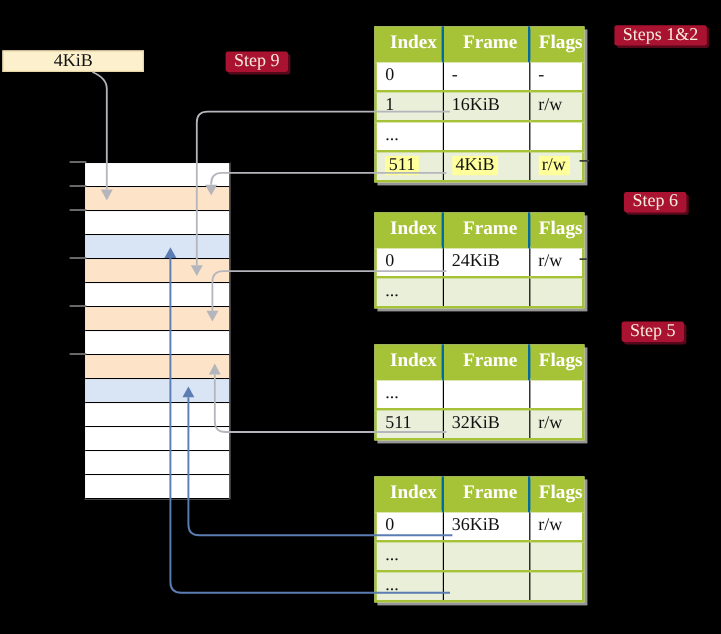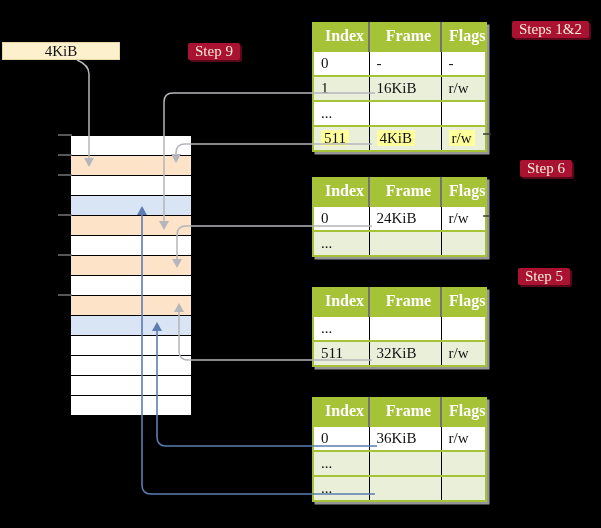--- a/index.html
+++ b/index.html
@@ -19,21 +19,21 @@
 
   
   .badge{position:absolute;background:#a91230;color:#f5ecd9;font-size:15px;line-height:17px;height:17px;
     padding:0 7px;border-radius:2px;box-shadow:2px 2px 0 #57081a;white-space:nowrap;}
 
   
   .ptable{position:absolute;border-collapse:collapse;background:#fff;
     box-shadow:2.5px 2.5px 0 #969696;border:2px solid #a6c338;}
   .ptable th{background:#a6c338;color:#ffffff;font-weight:bold;font-size:16px;text-align:center;
     padding:0 0 2px 7px;height:24px;}
-  .ptable th + th{border-left:2px solid #737373;}
+  .ptable th + th{border-left:2px solid #0369a1;}
   .ptable td{font-size:15px;color:#111;padding:0 0 0 7px;height:23px;border-top:2px solid #a6c338;}
   .ptable td + td{border-left:1px solid #000;}
   .ptable col.c-index{width:56px;} .ptable col.c-frame{width:72px;} .ptable col.c-flags{width:43px;}
   tr[data-variant="plain"] td{background:#ffffff;}
   tr[data-variant="shaded"] td{background:#e9efd8;}
   tr[data-variant="shaded-highlight"] td{background:#e9efd8;}
   tr[data-variant="shaded-highlight"] .cellv{background:#ffff9c;padding:0 3px;}
 
   #overlay{position:absolute;left:0;top:0;z-index:6;pointer-events:none;}
   .t1{left:312px;top:22px;} .t2{left:312px;top:177px;} .t3{left:312px;top:287px;} .t4{left:312px;top:397px;}

